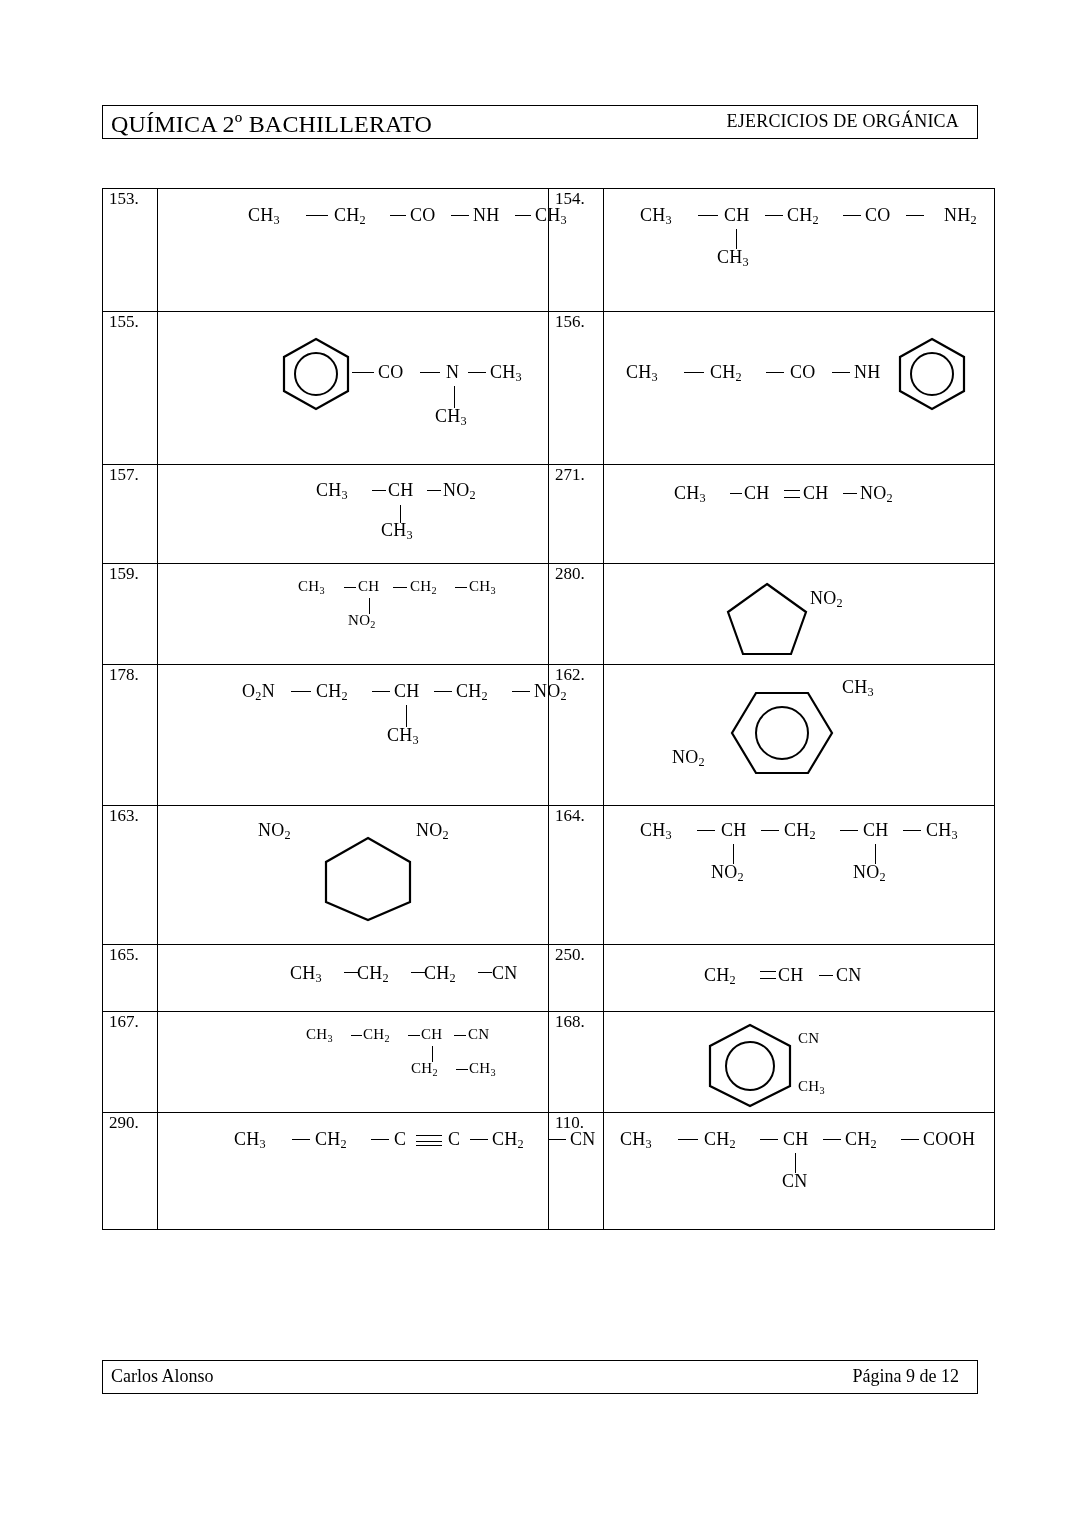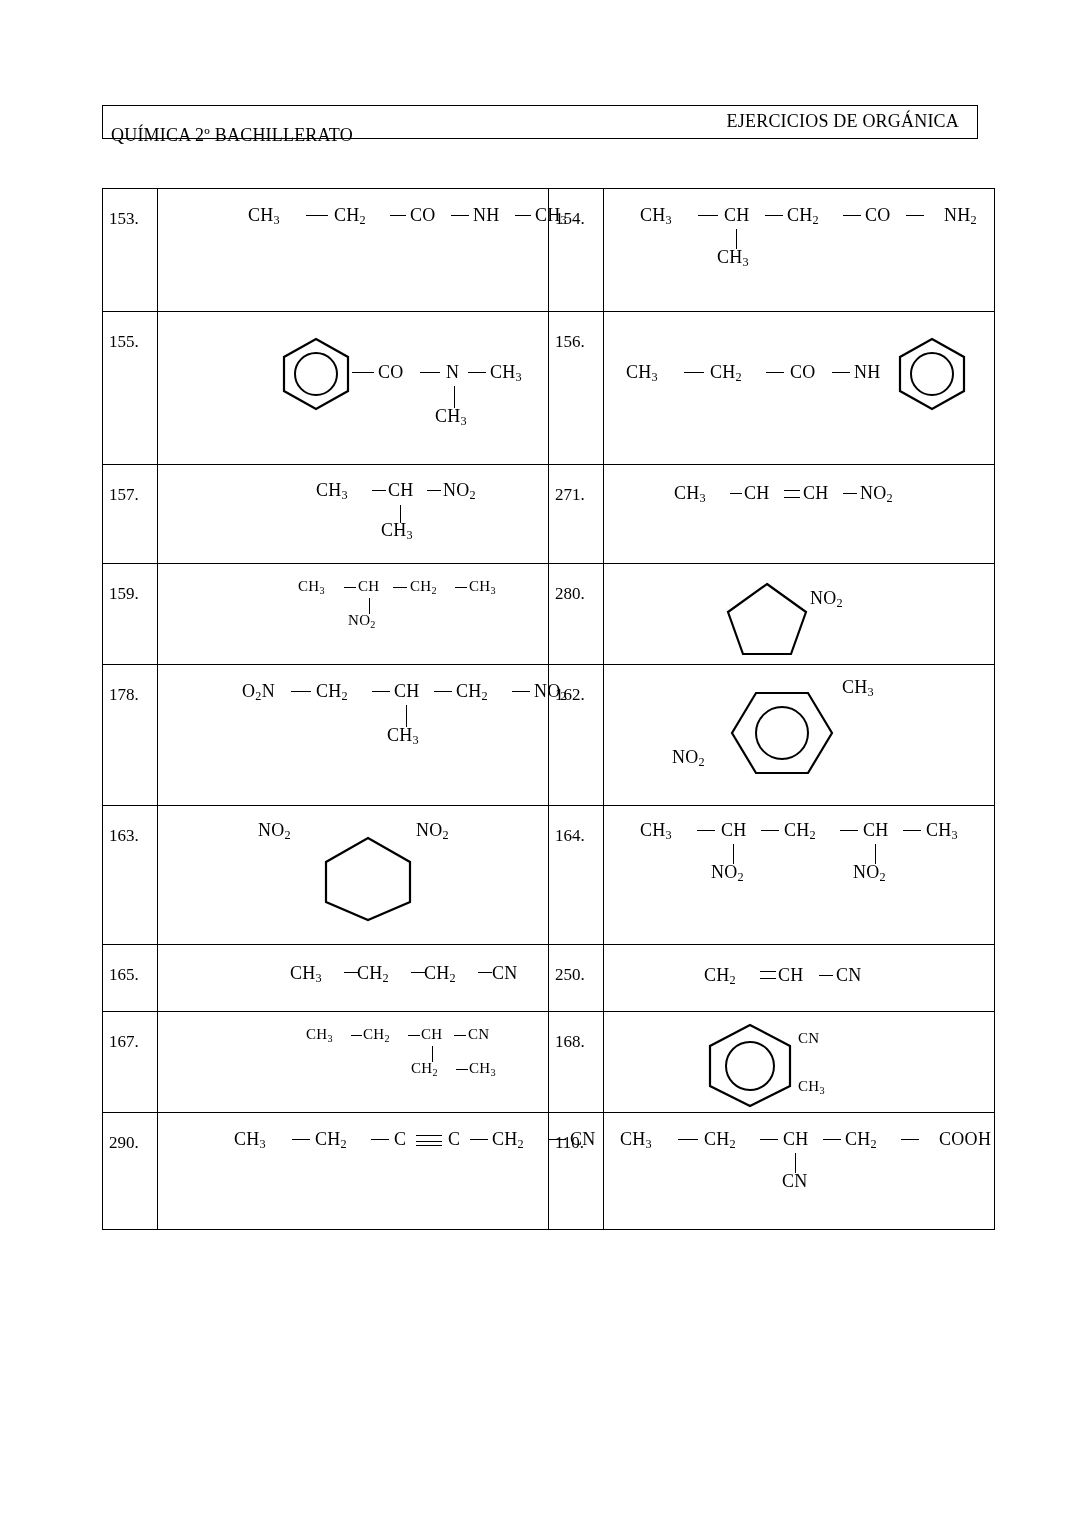--- a/index.html
+++ b/index.html
@@ -26,22 +26,22 @@
     left: 102px;
     top: 105px;
     width: 876px;
     height: 34px;
     border: 1px solid #000;
     box-sizing: border-box;
   }
   .header-left {
     position: absolute;
     left: 8px;
-    top: 19px;
-    font-size: 18px;
+    top: 5px;
+    font-size: 24px;
     letter-spacing: 0.2px;
     font-family: Liberation Serif, serif;
   }
   .header-right {
     position: absolute;
     right: 18px;
     top: 5px;
     font-size: 18px;
     letter-spacing: 0.2px;
   }
@@ -78,21 +78,21 @@
   }
   .ex-table td {
     border: 1px solid #000;
     padding: 0;
     vertical-align: top;
     position: relative;
   }
   td.num {
     width: 48px;
     font-size: 17px;
-    padding: 20px 0 0 6px;
+    padding: 0 0 0 6px;
     vertical-align: top;
   }
   td.cell {
     width: 390px;
   }
   .struct {
     position: relative;
     width: 100%;
     height: 100%;
   }
@@ -428,23 +428,27 @@
       <td class="cell">
         <div class="struct">
           <span class="chem" style="left:16px; top:16px;">CH<sub>3</sub></span>
           <div class="bond-h" style="left:74px; top:26px; width:20px;"></div>
           <span class="chem" style="left:100px; top:16px;">CH<sub>2</sub></span>
           <div class="bond-h" style="left:156px; top:26px; width:18px;"></div>
           <span class="chem" style="left:179px; top:16px;">CH</span>
           <div class="bond-h" style="left:219px; top:26px; width:18px;"></div>
           <span class="chem" style="left:241px; top:16px;">CH<sub>2</sub></span>
           <div class="bond-h" style="left:297px; top:26px; width:18px;"></div>
-          <span class="chem" style="left:319px; top:16px;margin-left:16px;">COOH</span>
+          <span class="chem" style="left:319px; top:16px;">COOH</span>
           <div class="bond-v" style="left:191px; top:40px; height:20px;"></div>
           <span class="chem" style="left:178px; top:58px;">CN</span>
         </div>
       </td>
     </tr>
   </tbody>
     </table>
 
+  <div class="footer-box">
+    <span class="footer-left">Carlos Alonso</span>
+    <span class="footer-right">Página 9 de 12</span>
+  </div>
 
 </div>
 
 </body></html>

